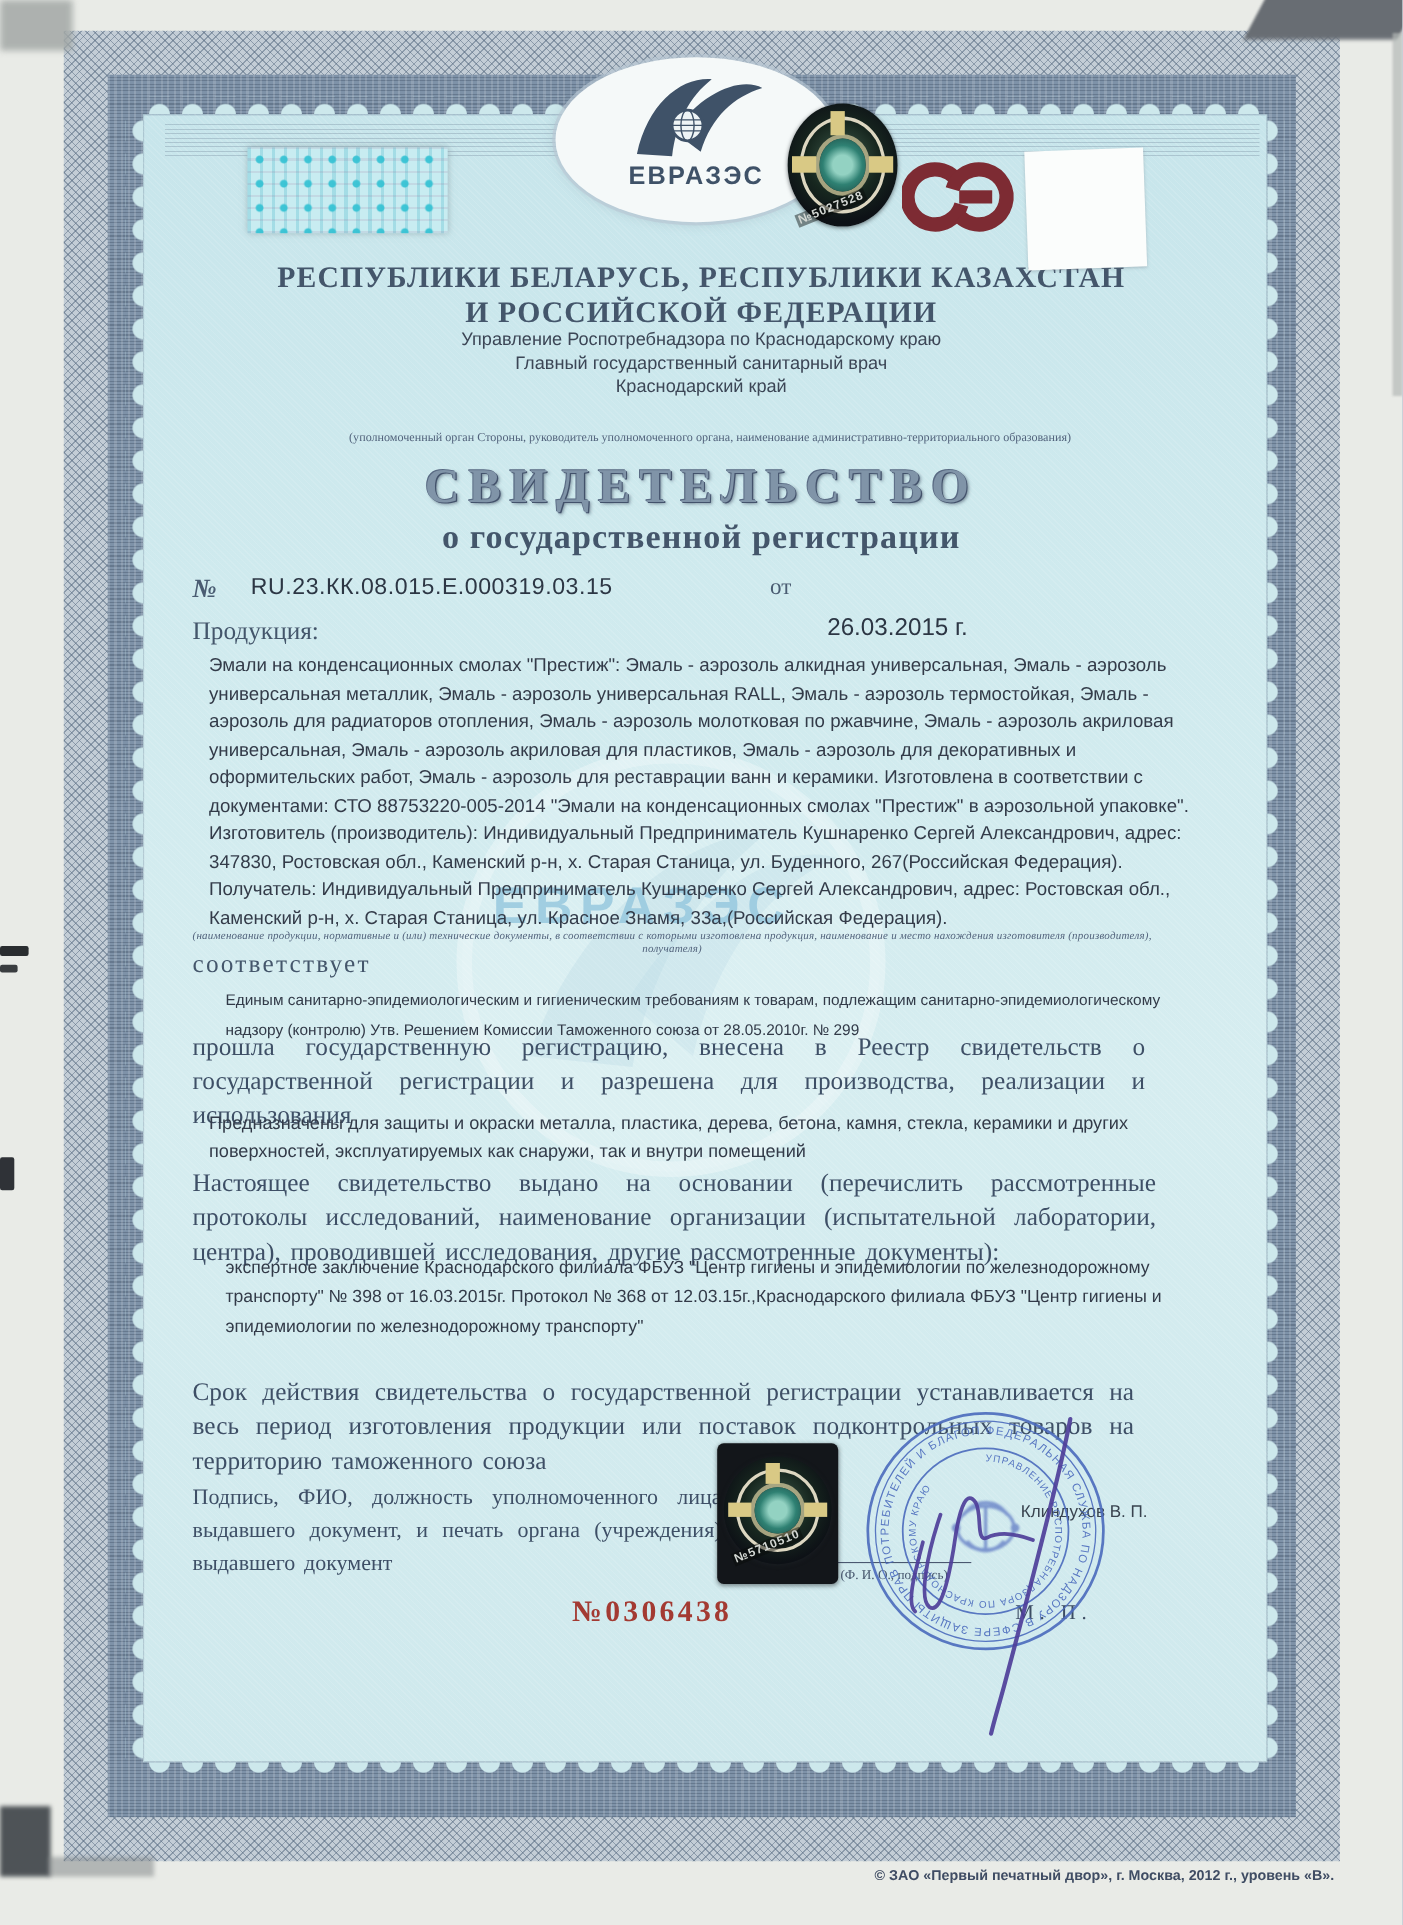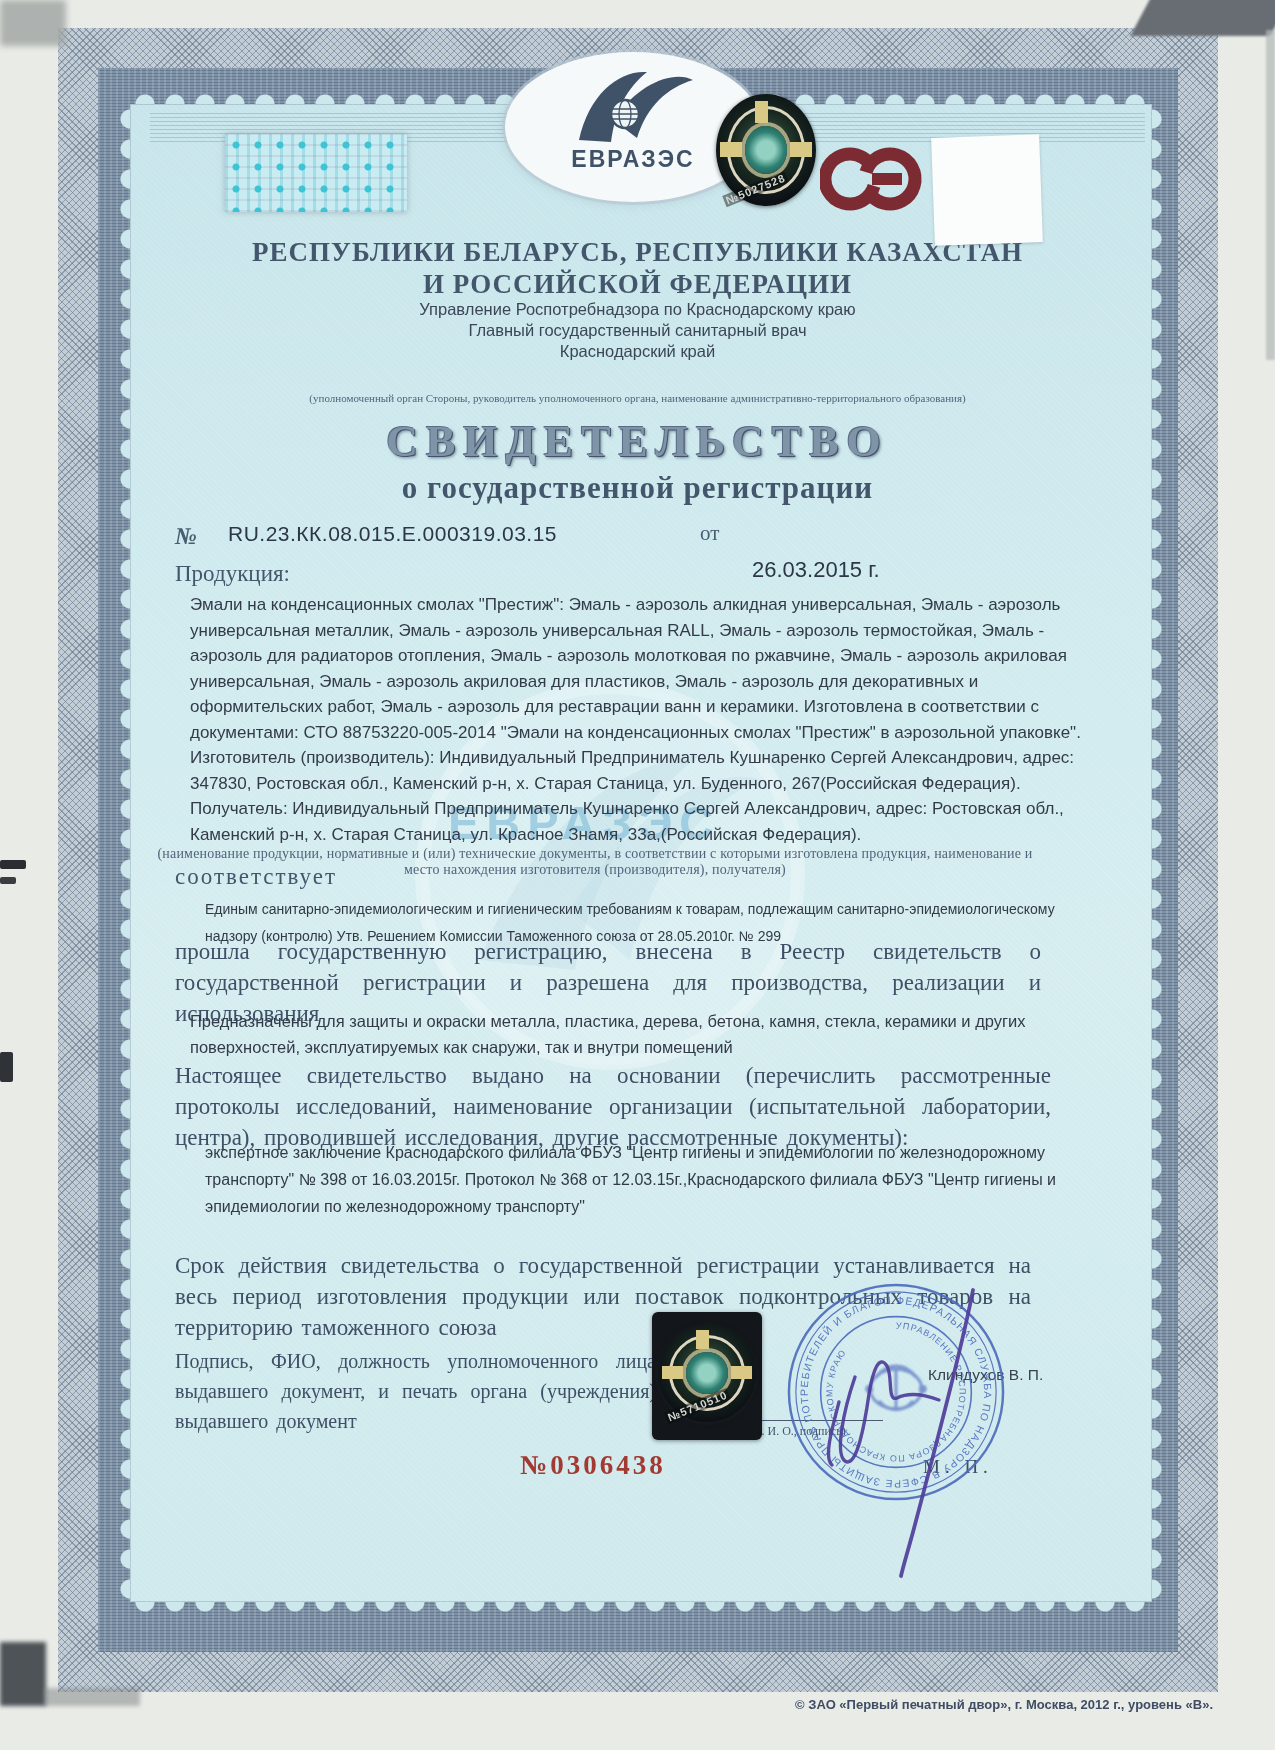--- a/index.html
+++ b/index.html
@@ -36,35 +36,35 @@
     background:repeating-linear-gradient(45deg, rgba(255,255,255,.10) 0 1px, transparent 1px 4px);}
 
   .top-lines{position:absolute;left:150px;top:112px;width:995px;height:30px;z-index:1;
     background:repeating-linear-gradient(0deg, rgba(110,130,150,.33) 0 1px, transparent 1px 4px);}
 
   
   .t{position:absolute;z-index:3;}
   .ctr{left:0;right:0;text-align:center;}
   .h-line{font-family:"Liberation Serif",serif;font-weight:bold;font-size:27px;color:#44566b;letter-spacing:1px;}
   .auth{font-size:16.5px;color:#3c4656;}
-  .fine{font-family:"Liberation Serif",serif;color:#52637c;}
+  .fine{font-family:"Liberation Serif",serif;color:#52637c;margin-left:16px;}
   .title{top:416px;font-family:"Liberation Serif",serif;font-weight:bold;font-size:44px;letter-spacing:8px;
     color:#8094a8;text-shadow:1px 1px 0 #43526b,-1px -1px 0 #5a6b84,2px 2px 3px rgba(50,62,84,.55);}
   .subtitle{top:470px;font-family:"Liberation Serif",serif;font-weight:bold;font-size:31px;color:#44566b;letter-spacing:1px;}
   .serif-just{font-family:"Liberation Serif",serif;font-size:23px;line-height:31px;color:#3e4f66;
     text-align:justify;word-spacing:3px;}
   .sans-body{font-size:17px;line-height:25.5px;color:#333b49;}
 
   .num-label{left:175px;top:523px;font-family:"Liberation Serif",serif;font-style:italic;font-weight:bold;font-size:24px;color:#4a5c72;}
   .num-value{left:228px;top:522px;font-size:21px;color:#2c3644;letter-spacing:.5px;}
   .date-label{left:700px;top:521px;font-family:"Liberation Serif",serif;font-size:21px;color:#4a5c72;}
   .date-value{left:752px;top:557px;font-size:22px;color:#2c3644;}
   .prod-label{left:175px;top:561px;font-family:"Liberation Serif",serif;font-size:23px;color:#44566b;}
   .prod-text{left:190px;top:592px;width:916px;}
-  .prod-note{left:150px;top:846px;width:890px;font-size:14px;text-align:center;letter-spacing:.2px;}
+  .prod-note{left:150px;top:846px;width:890px;font-size:10px;text-align:center;letter-spacing:.2px;font-style:italic;}
   .comp-label{left:175px;top:864px;font-family:"Liberation Serif",serif;font-size:23px;color:#44566b;letter-spacing:2px;}
   .comp-text{left:205px;top:896px;width:880px;font-size:14px;line-height:27px;color:#323a48;}
   .reg-text{left:175px;top:936px;width:866px;word-spacing:8px;}
   .reg-purpose{left:190px;top:1008px;width:880px;font-size:16.5px;line-height:26px;color:#333b49;}
   .basis-text{left:175px;top:1060px;width:876px;}
   .basis-details{left:205px;top:1139px;width:880px;font-size:16px;line-height:27px;color:#323a48;}
   .validity{left:175px;top:1250px;width:856px;}
   .sig-text{left:175px;top:1346px;width:486px;font-size:20px;line-height:30px;}
   .signer-name{left:928px;top:1366px;font-size:15.5px;color:#39434f;}
   .sig-line{position:absolute;left:745px;top:1420px;width:138px;border-top:1.5px solid #4a5870;z-index:4;}

